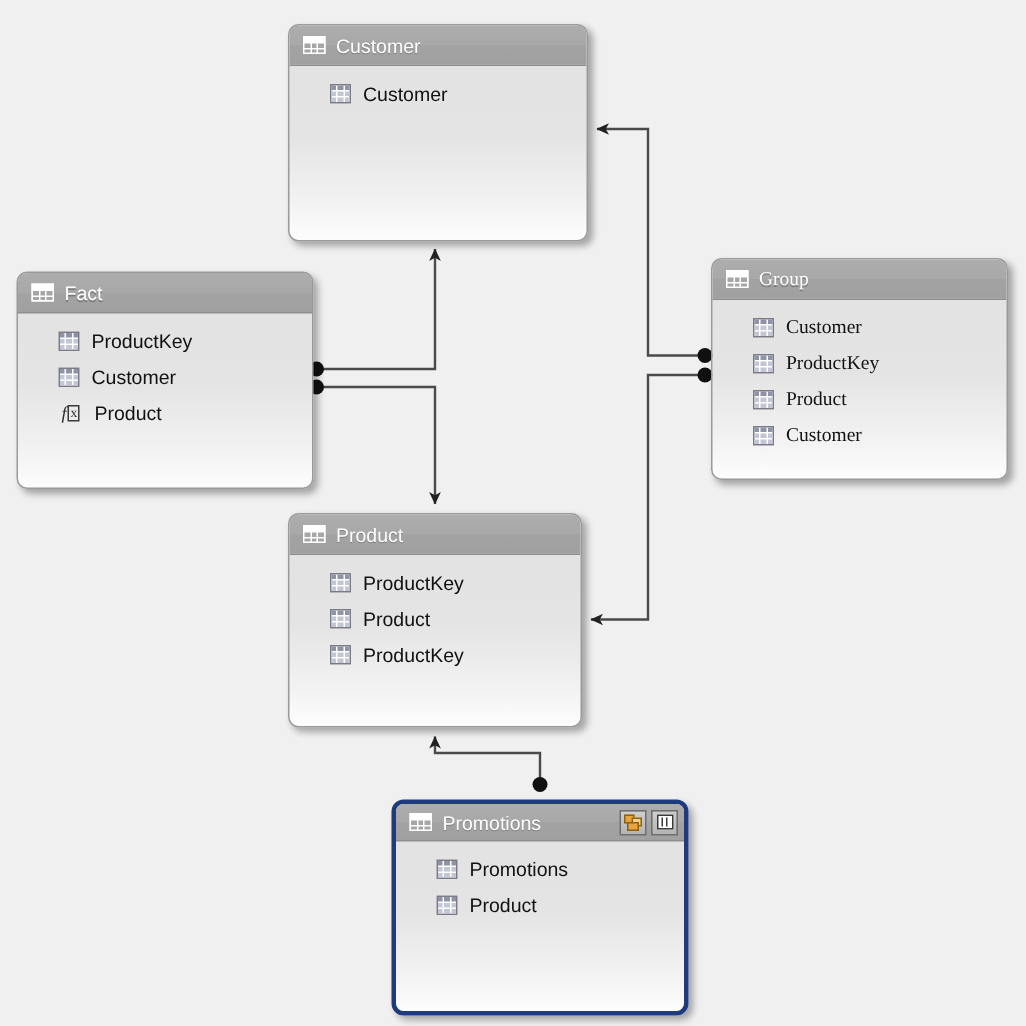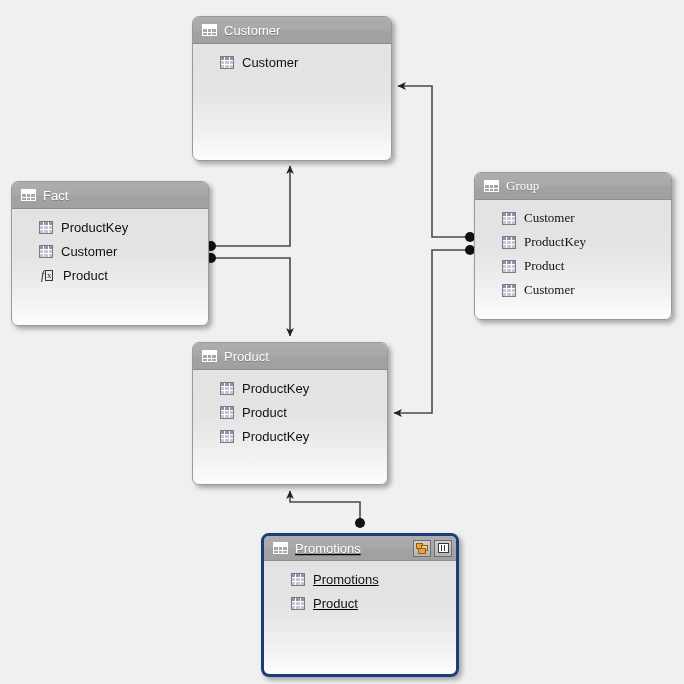--- a/index.html
+++ b/index.html
@@ -20,21 +20,20 @@
     border:1px solid #9a9a9a;
     border-radius:7px;
     background:linear-gradient(to bottom,#e2e2e2 0%,#e4e4e4 52%,#f2f2f2 82%,#fdfdfd 100%);
     box-shadow:3px 3px 5px rgba(0,0,0,.32);
     overflow:hidden;
   }
   .tbl.selected{
     border:3px solid #1d3b7d;
     border-radius:8px;
     box-shadow:3px 3px 5px rgba(0,0,0,.32);
-    text-decoration:underline;
   }
   .hdr{
     height:26px;
     display:flex;align-items:center;
     padding:0 4px 0 9px;
     background:linear-gradient(to bottom,#adadad 0%,#a8a8a8 50%,#a3a3a3 51%,#a0a0a0 100%);
     border-bottom:1px solid #8d8d8d;
     position:relative;
   }
   .tbl.selected .hdr{height:24px;}

